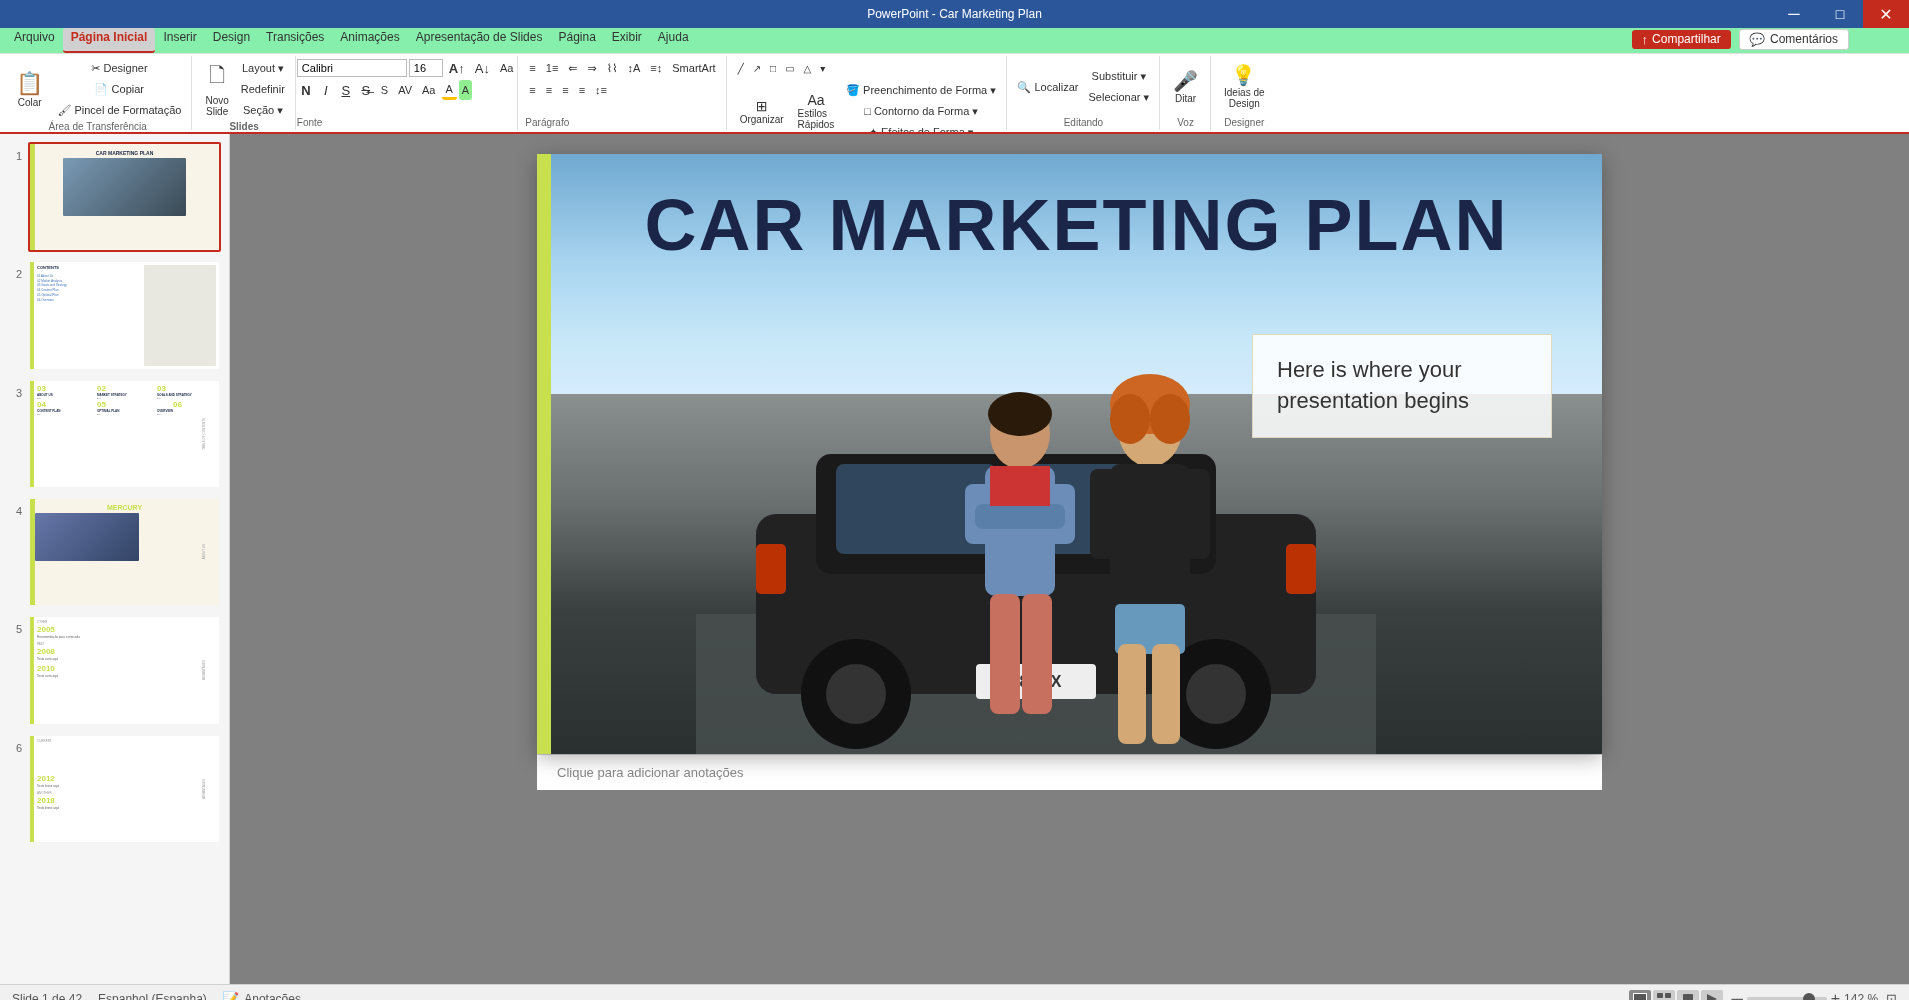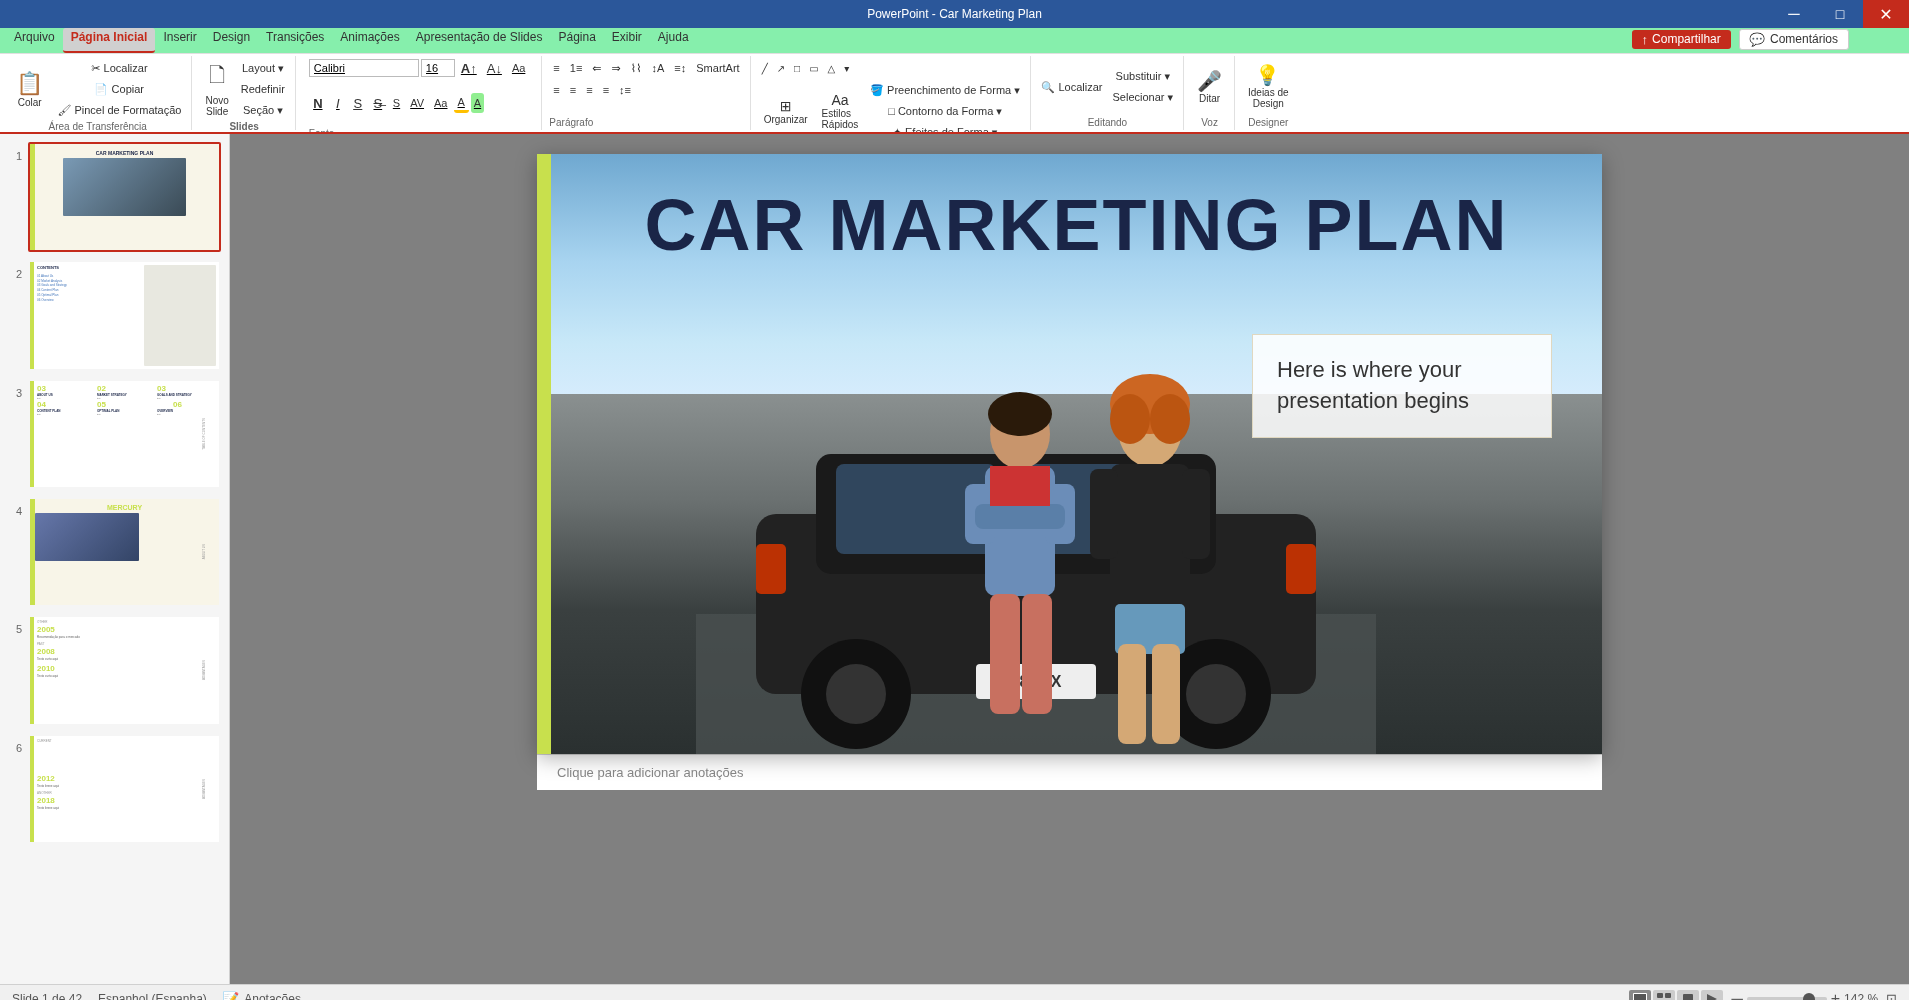--- a/index.html
+++ b/index.html
@@ -275,21 +275,21 @@
 
   <div style="background:#fff; display:flex; align-items:stretch; height:80px; border-bottom:2px solid #c42b1c; padding:2px 4px; gap:1px; overflow:hidden;">
 
     <div style="display:flex; flex-direction:column; align-items:center; border-right:1px solid #e0e0e0; padding:2px 6px; gap:1px;">
       <div style="display:flex; gap:4px; flex:1; align-items:center;">
         <div class="ribbon-btn" style="height:56px; font-size:10px;">
           <div style="font-size:22px;">📋</div>
           <div>Colar</div>
         </div>
         <div style="display:flex; flex-direction:column; gap:1px;">
-          <div class="ribbon-btn-small">✂ Localizar</div>
+          <div class="ribbon-btn-small">✂ Designer</div>
           <div class="ribbon-btn-small">📄 Copiar</div>
           <div class="ribbon-btn-small">🖌 Pincel de Formatação</div>
         </div>
       </div>
       <div style="font-size:10px; color:#666; margin-top:auto;">Área de Transferência</div>
     </div>
 
     <div style="display:flex; flex-direction:column; align-items:center; border-right:1px solid #e0e0e0; padding:2px 6px; gap:1px;">
       <div style="display:flex; gap:2px; flex:1; align-items:center;">
         <div class="ribbon-btn" style="height:56px; font-size:10px;">
@@ -299,21 +299,21 @@
         </div>
         <div style="display:flex; flex-direction:column; gap:1px;">
           <div class="ribbon-btn-small">Layout ▾</div>
           <div class="ribbon-btn-small">Redefinir</div>
           <div class="ribbon-btn-small">Seção ▾</div>
         </div>
       </div>
       <div style="font-size:10px; color:#666; margin-top:auto;font-weight:bold;">Slides</div>
     </div>
 
-    <div style="display:flex; flex-direction:column; align-items:flex-start; border-right:1px solid #e0e0e0; padding:2px 12px; gap:15px;text-decoration:underline;">
+    <div style="display:flex; flex-direction:column; align-items:flex-start; border-right:1px solid #e0e0e0; padding:2px 0; gap:2px;">
       <div style="display:flex; gap:2px; align-items:center;">
         <input type="text" value="Calibri" style="width: 110px; height: 18px; border: 1px solid rgb(187, 187, 187); font-size: 11px; padding: 0px 4px;">
         <input type="text" value="16" style="width: 34px; height: 18px; border: 1px solid rgb(187, 187, 187); font-size: 11px; padding: 0px 4px;">
         <div class="ribbon-btn-small" style="font-size:13px; font-weight:bold;">A↑</div>
         <div class="ribbon-btn-small" style="font-size:13px;">A↓</div>
         <div class="ribbon-btn-small">Aa</div>
       </div>
       <div style="display:flex; gap:2px; align-items:center;">
         <div class="ribbon-btn-small" style="font-weight:900; font-size:13px; width:18px;">N</div>
         <div class="ribbon-btn-small" style="font-style:italic; font-size:13px; width:18px;">I</div>

